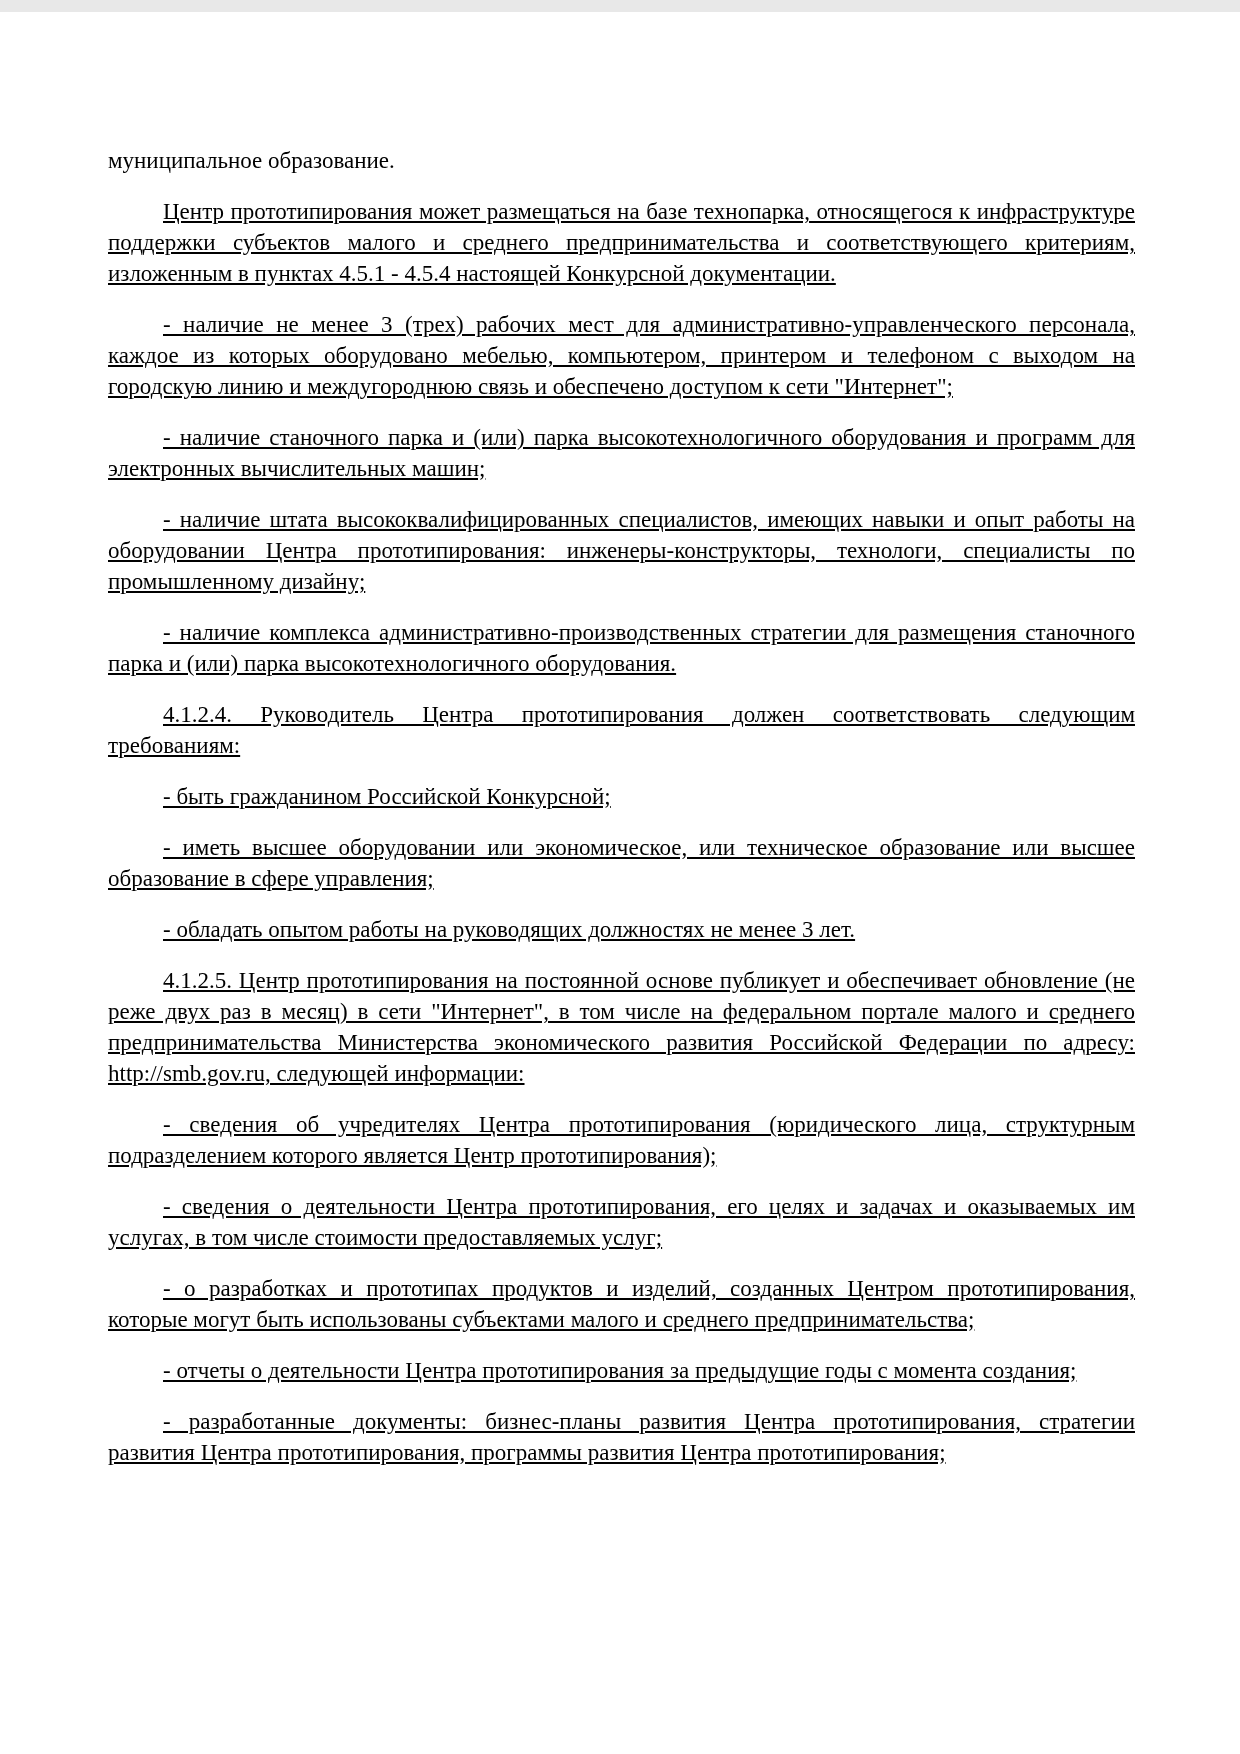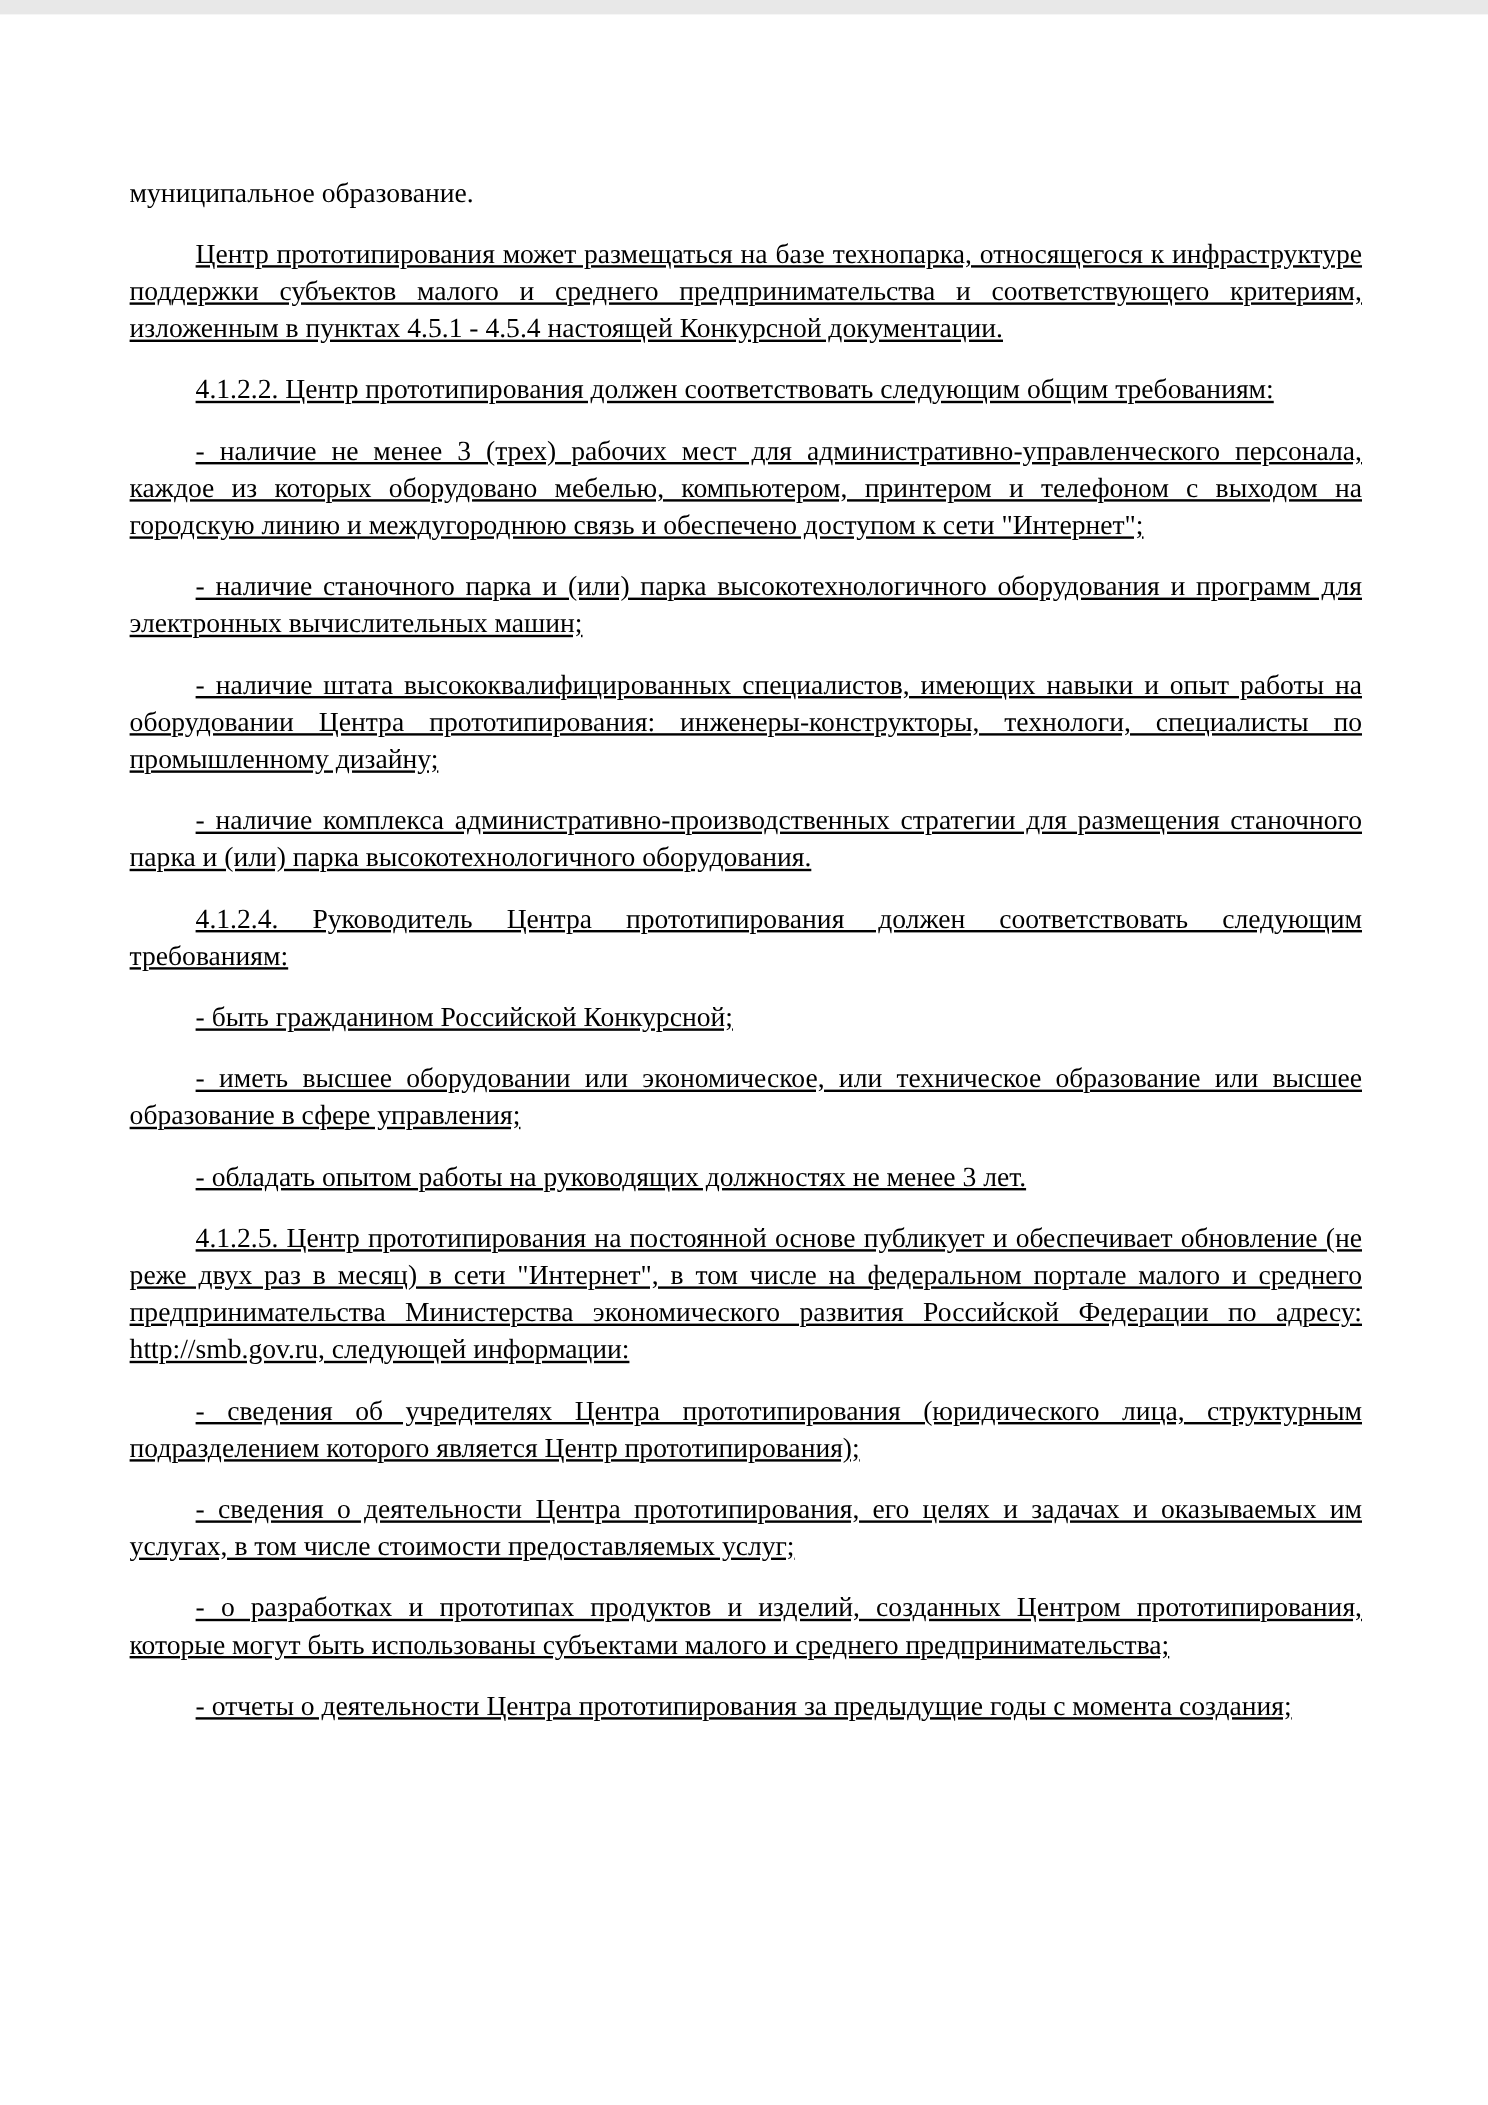--- a/index.html
+++ b/index.html
@@ -36,27 +36,27 @@
   .page p.no-indent {
     text-indent: 0;
   }
 </style>
 </head>
 <body>
 
 <div class="page">
   <p class="no-indent">муниципальное образование.</p>
   <p class="indent">Центр прототипирования может размещаться на базе технопарка, относящегося к инфраструктуре поддержки субъектов малого и среднего предпринимательства и соответствующего критериям, изложенным в пунктах 4.5.1 - 4.5.4 настоящей Конкурсной документации.</p>
-  <p class="indent">4.1.2.2. Центр прототипирования должен соответствовать следующим общим требованиям:</p>
   <p class="indent">- наличие не менее 3 (трех) рабочих мест для административно-управленческого персонала, каждое из которых оборудовано мебелью, компьютером, принтером и телефоном с выходом на городскую линию и междугороднюю связь и обеспечено доступом к сети "Интернет";</p>
   <p class="indent">- наличие станочного парка и (или) парка высокотехнологичного оборудования и программ для электронных вычислительных машин;</p>
   <p class="indent">- наличие штата высококвалифицированных специалистов, имеющих навыки и опыт работы на оборудовании Центра прототипирования: инженеры-конструкторы, технологи, специалисты по промышленному дизайну;</p>
   <p class="indent">- наличие комплекса административно-производственных стратегии для размещения станочного парка и (или) парка высокотехнологичного оборудования.</p>
   <p class="indent">4.1.2.4. Руководитель Центра прототипирования должен соответствовать следующим требованиям:</p>
   <p class="indent">- быть гражданином Российской Конкурсной;</p>
   <p class="indent">- иметь высшее оборудовании или экономическое, или техническое образование или высшее образование в сфере управления;</p>
   <p class="indent">- обладать опытом работы на руководящих должностях не менее 3 лет.</p>
   <p class="indent">4.1.2.5. Центр прототипирования на постоянной основе публикует и обеспечивает обновление (не реже двух раз в месяц) в сети "Интернет", в том числе на федеральном портале малого и среднего предпринимательства Министерства экономического развития Российской Федерации по адресу: http://smb.gov.ru, следующей информации:</p>
   <p class="indent">- сведения об учредителях Центра прототипирования (юридического лица, структурным подразделением которого является Центр прототипирования);</p>
   <p class="indent">- сведения о деятельности Центра прототипирования, его целях и задачах и оказываемых им услугах, в том числе стоимости предоставляемых услуг;</p>
   <p class="indent">- о разработках и прототипах продуктов и изделий, созданных Центром прототипирования, которые могут быть использованы субъектами малого и среднего предпринимательства;</p>
   <p class="indent">- отчеты о деятельности Центра прототипирования за предыдущие годы с момента создания;</p>
+  <p class="indent">- разработанные документы: бизнес-планы развития Центра прототипирования, стратегии развития Центра прототипирования, программы развития Центра прототипирования;</p>
 </div>
 
 </body></html>

